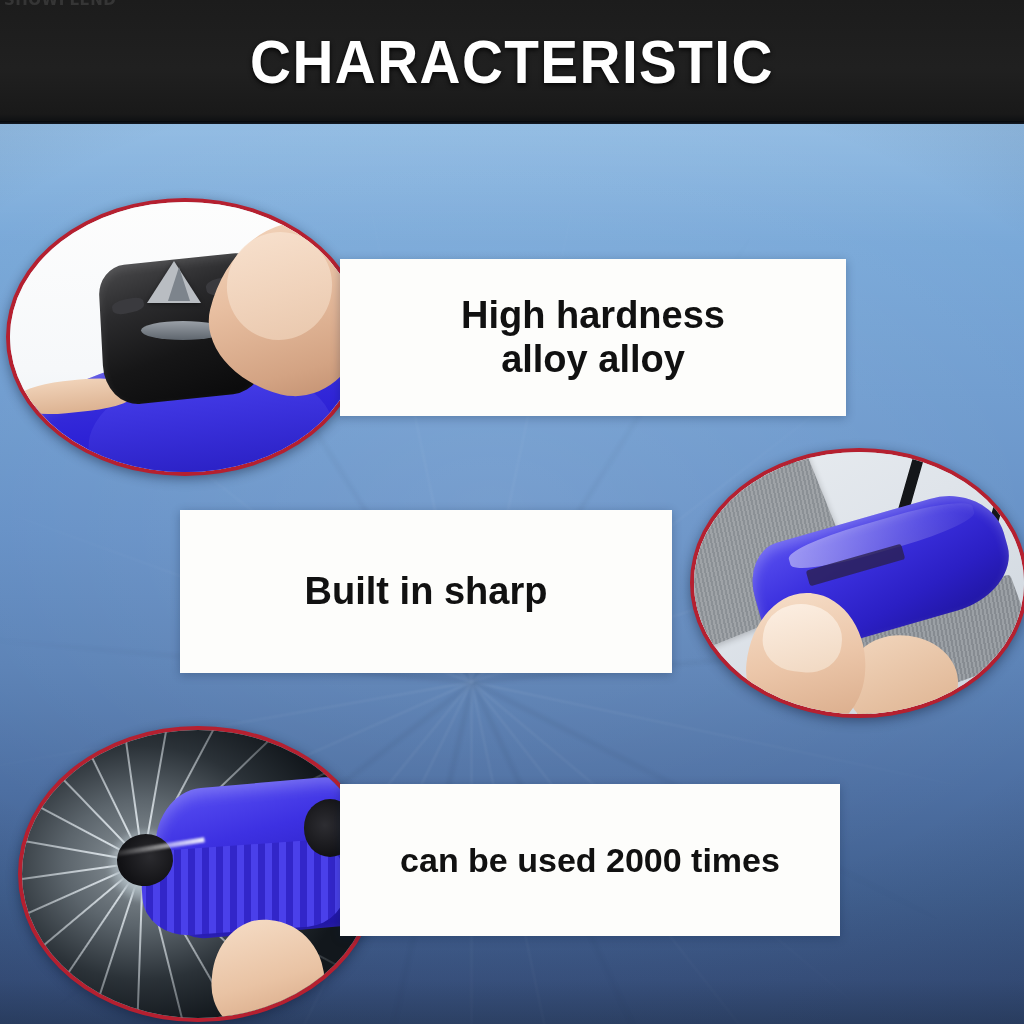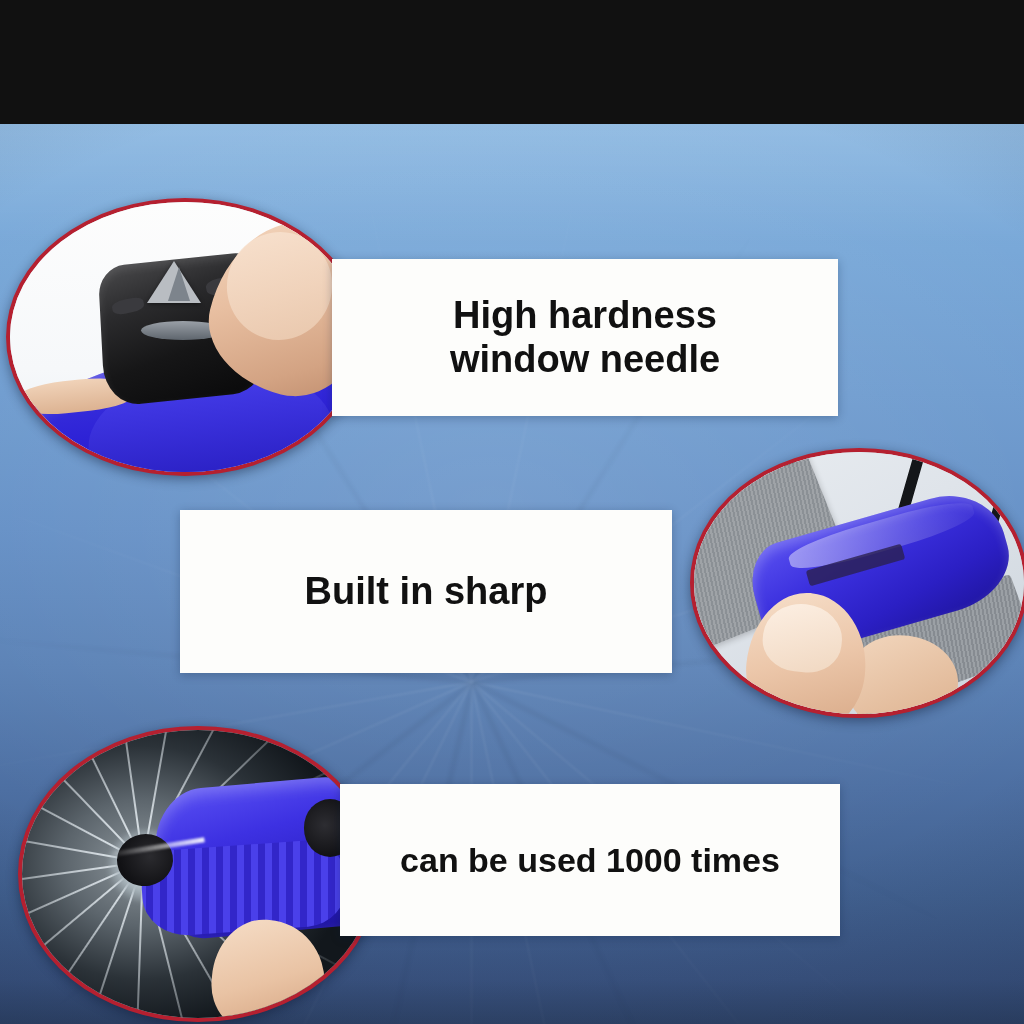--- a/index.html
+++ b/index.html
@@ -75,21 +75,21 @@
   }
 
   
   .box{
     position:absolute;background:#fdfdfb;
     box-shadow:0 2px 9px rgba(12,30,60,.28);
     display:flex;flex-direction:column;align-items:center;justify-content:center;
     text-align:center;color:#111;font-weight:700;line-height:1.14;
   }
   .box span{display:block;white-space:nowrap;}
-  #box1{left:332px;top:259px;width:506px;height:157px;font-size:38px;}
+  #box1{left:340px;top:259px;width:506px;height:157px;font-size:38px;}
   #box2{left:180px;top:510px;width:492px;height:163px;font-size:38px;gap:20px;}
   #box3{left:340px;top:784px;width:500px;height:152px;font-size:34px;}
 
   
   .circle{
     position:absolute;border-radius:50%;overflow:hidden;
     border:4px solid #b52030;
     box-shadow:0 3px 12px rgba(8,20,44,.45);
     background:#cfd6dd;
   }
@@ -263,20 +263,25 @@
     background:linear-gradient(160deg,#f6dec8 0%,#e9c3a4 52%,#cf9c78 100%);
     border-radius:46% 54% 42% 44%/54% 56% 46% 44%;
     transform:rotate(4deg);
   }
 </style>
 </head>
 <body>
 
 <div class="canvas">
 
+  <div class="header">
+    <div class="watermark">SHOWFLEND</div>
+    <div class="title">CHARACTERISTIC</div>
+    <div class="header-rule"></div>
+  </div>
 
   <div class="stage">
     <div class="bandlight"></div>
     <div class="streaks">
       <i style="transform:rotate(-78deg)"></i>
         <i class="dk" style="transform:rotate(-63deg)"></i>
       <i style="transform:rotate(-50deg)"></i>
         <i style="transform:rotate(-38deg)"></i>
       <i class="dk" style="transform:rotate(-25deg)"></i>
         <i style="transform:rotate(-12deg)"></i>
@@ -314,21 +319,21 @@
       <div class="c1-spikebase"></div>
       <div class="c1-spike"></div>
       <div class="c1-spike2"></div>
       <div class="c1-thumb"></div>
       <div class="c1-thumb2"></div>
     </div>
   </div>
 
   <div class="box" id="box1">
     <span>High hardness</span>
-    <span>window needle</span>
+    <span>alloy alloy</span>
   </div>
 
   <div class="box" id="box2">
     <span>Built in sharp</span>
   </div>
 
   <div class="circle" id="circ2">
     <div class="inner">
       <div class="c2-bg"></div>
       <div class="c2-strapA"></div>
@@ -375,16 +380,16 @@
       <div class="c3-tool"></div>
       <div class="c3-grip"></div>
       <div class="c3-tip"></div>
       <div class="c3-tip2"></div>
       <div class="c3-ray"></div>
       <div class="c3-thumb"></div>
     </div>
   </div>
 
   <div class="box" id="box3">
-    <span>can be used 1000 times</span>
+    <span>can be used 2000 times</span>
   </div>
 
 </div>
 
 </body></html>

